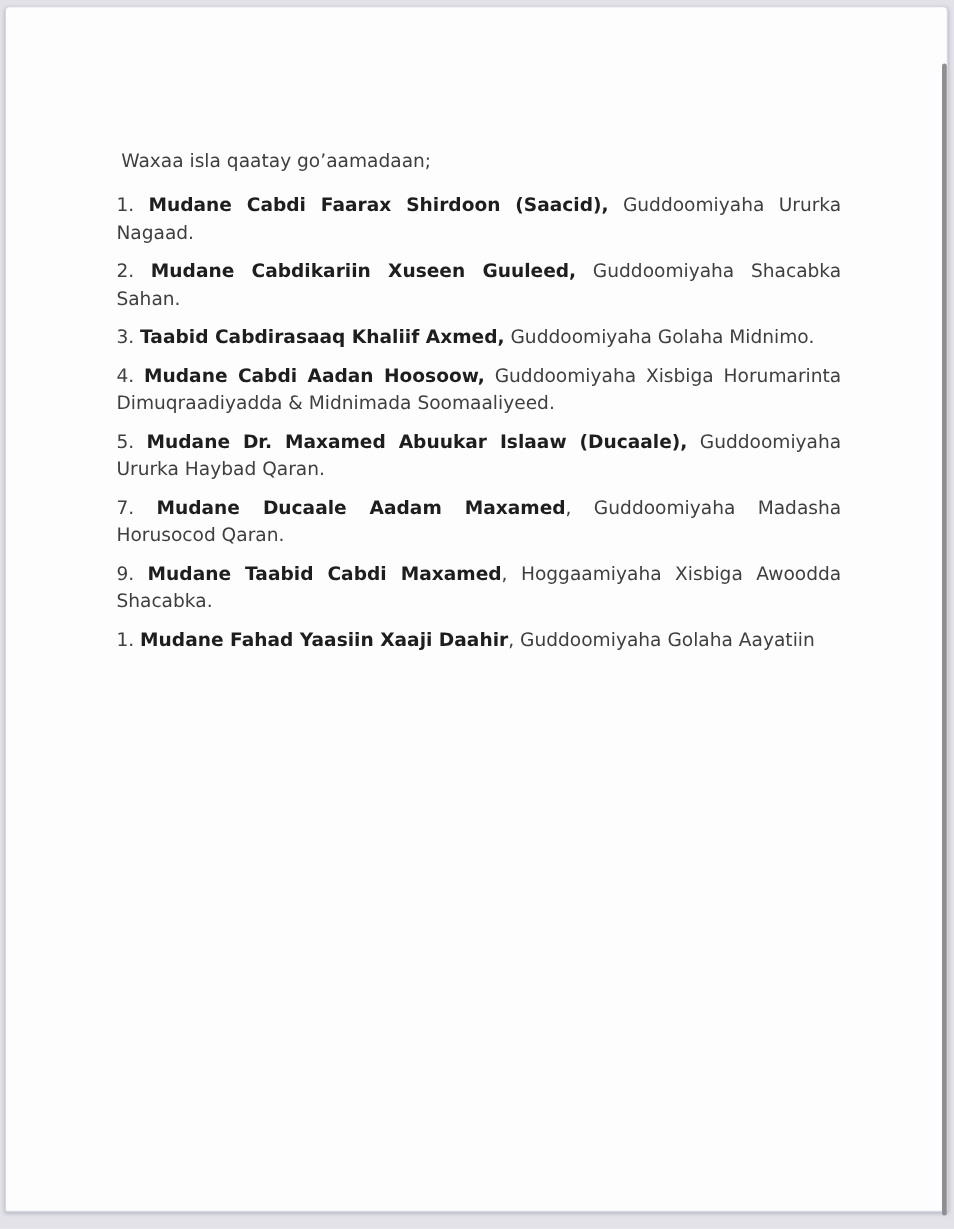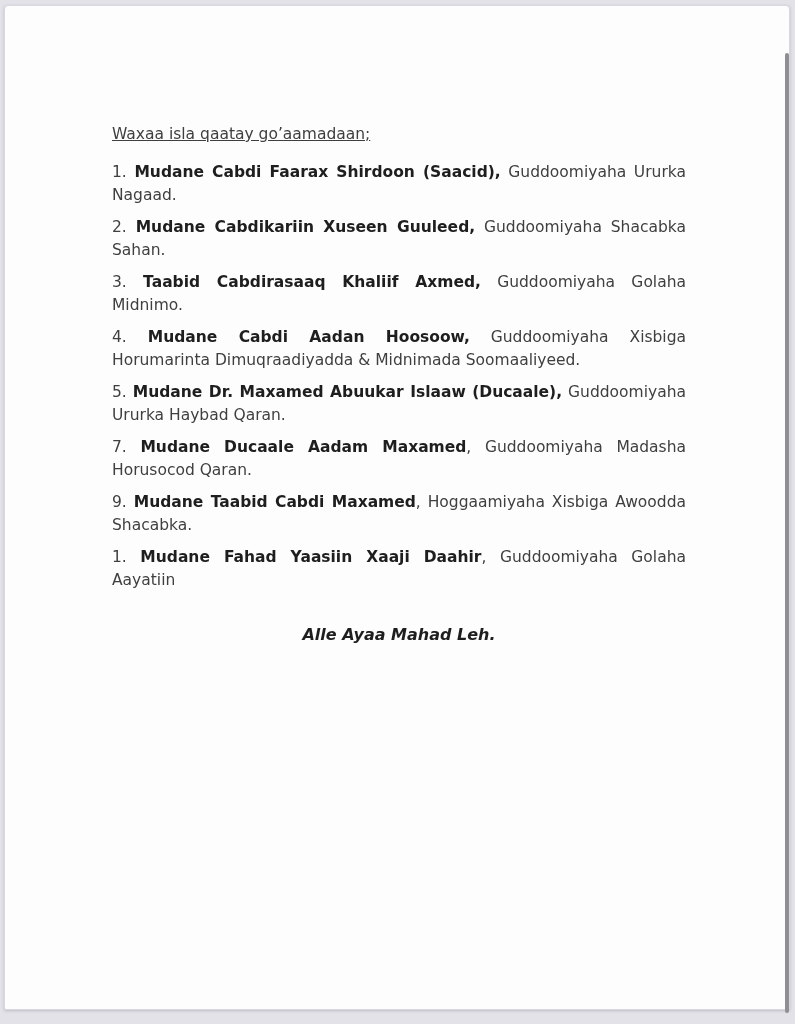--- a/index.html
+++ b/index.html
@@ -26,25 +26,24 @@
     border-radius: 4px 4px 2px 2px;
     box-shadow: 0 1px 3px rgba(80,80,100,0.25);
   }
   .content {
     padding: 117px 88px 0 92px;
     color: #3f3f3f;
     font-size: 15.5px;
     line-height: 23px;
   }
   .intro {
-    margin: 0 0 14px 15px;
-    text-decoration: underline;
+    margin: 0 0 14px 4px;
   }
   .doc-list {
-    margin: 15px;
+    margin: 0;
     padding: 0;
     list-style: none;
   }
   .doc-item {
     margin: 0 0 9px 0;
     text-align: justify;
   }
   .doc-item .item-name {
     font-weight: bold;
     color: #1e1e1e;
@@ -84,17 +83,16 @@
         <li class="doc-item"><span class="item-number">1.</span> <span class="item-name">Mudane Cabdi Faarax Shirdoon (Saacid),</span><span class="item-title"> Guddoomiyaha Ururka Nagaad.</span></li>
         <li class="doc-item"><span class="item-number">2.</span> <span class="item-name">Mudane Cabdikariin Xuseen Guuleed,</span><span class="item-title"> Guddoomiyaha Shacabka Sahan.</span></li>
         <li class="doc-item"><span class="item-number">3.</span> <span class="item-name">Taabid Cabdirasaaq Khaliif Axmed,</span><span class="item-title"> Guddoomiyaha Golaha Midnimo.</span></li>
         <li class="doc-item"><span class="item-number">4.</span> <span class="item-name">Mudane Cabdi Aadan Hoosoow,</span><span class="item-title"> Guddoomiyaha Xisbiga Horumarinta Dimuqraadiyadda &amp; Midnimada Soomaaliyeed.</span></li>
         <li class="doc-item"><span class="item-number">5.</span> <span class="item-name">Mudane Dr. Maxamed Abuukar Islaaw (Ducaale),</span><span class="item-title"> Guddoomiyaha Ururka Haybad Qaran.</span></li>
         <li class="doc-item"><span class="item-number">7.</span> <span class="item-name">Mudane Ducaale Aadam Maxamed</span><span class="item-title">, Guddoomiyaha Madasha Horusocod Qaran.</span></li>
         <li class="doc-item"><span class="item-number">9.</span> <span class="item-name">Mudane Taabid Cabdi Maxamed</span><span class="item-title">, Hoggaamiyaha Xisbiga Awoodda Shacabka.</span></li>
         <li class="doc-item"><span class="item-number">1.</span> <span class="item-name">Mudane Fahad Yaasiin Xaaji Daahir</span><span class="item-title">, Guddoomiyaha Golaha Aayatiin</span></li>
       </ul>
 
-    <p class="footer-line">Alle Ayaa Mahad Leh.</p>
   </div>
 </div>
 
 <div class="scrollbar-thumb"></div>
 
 </body></html>

